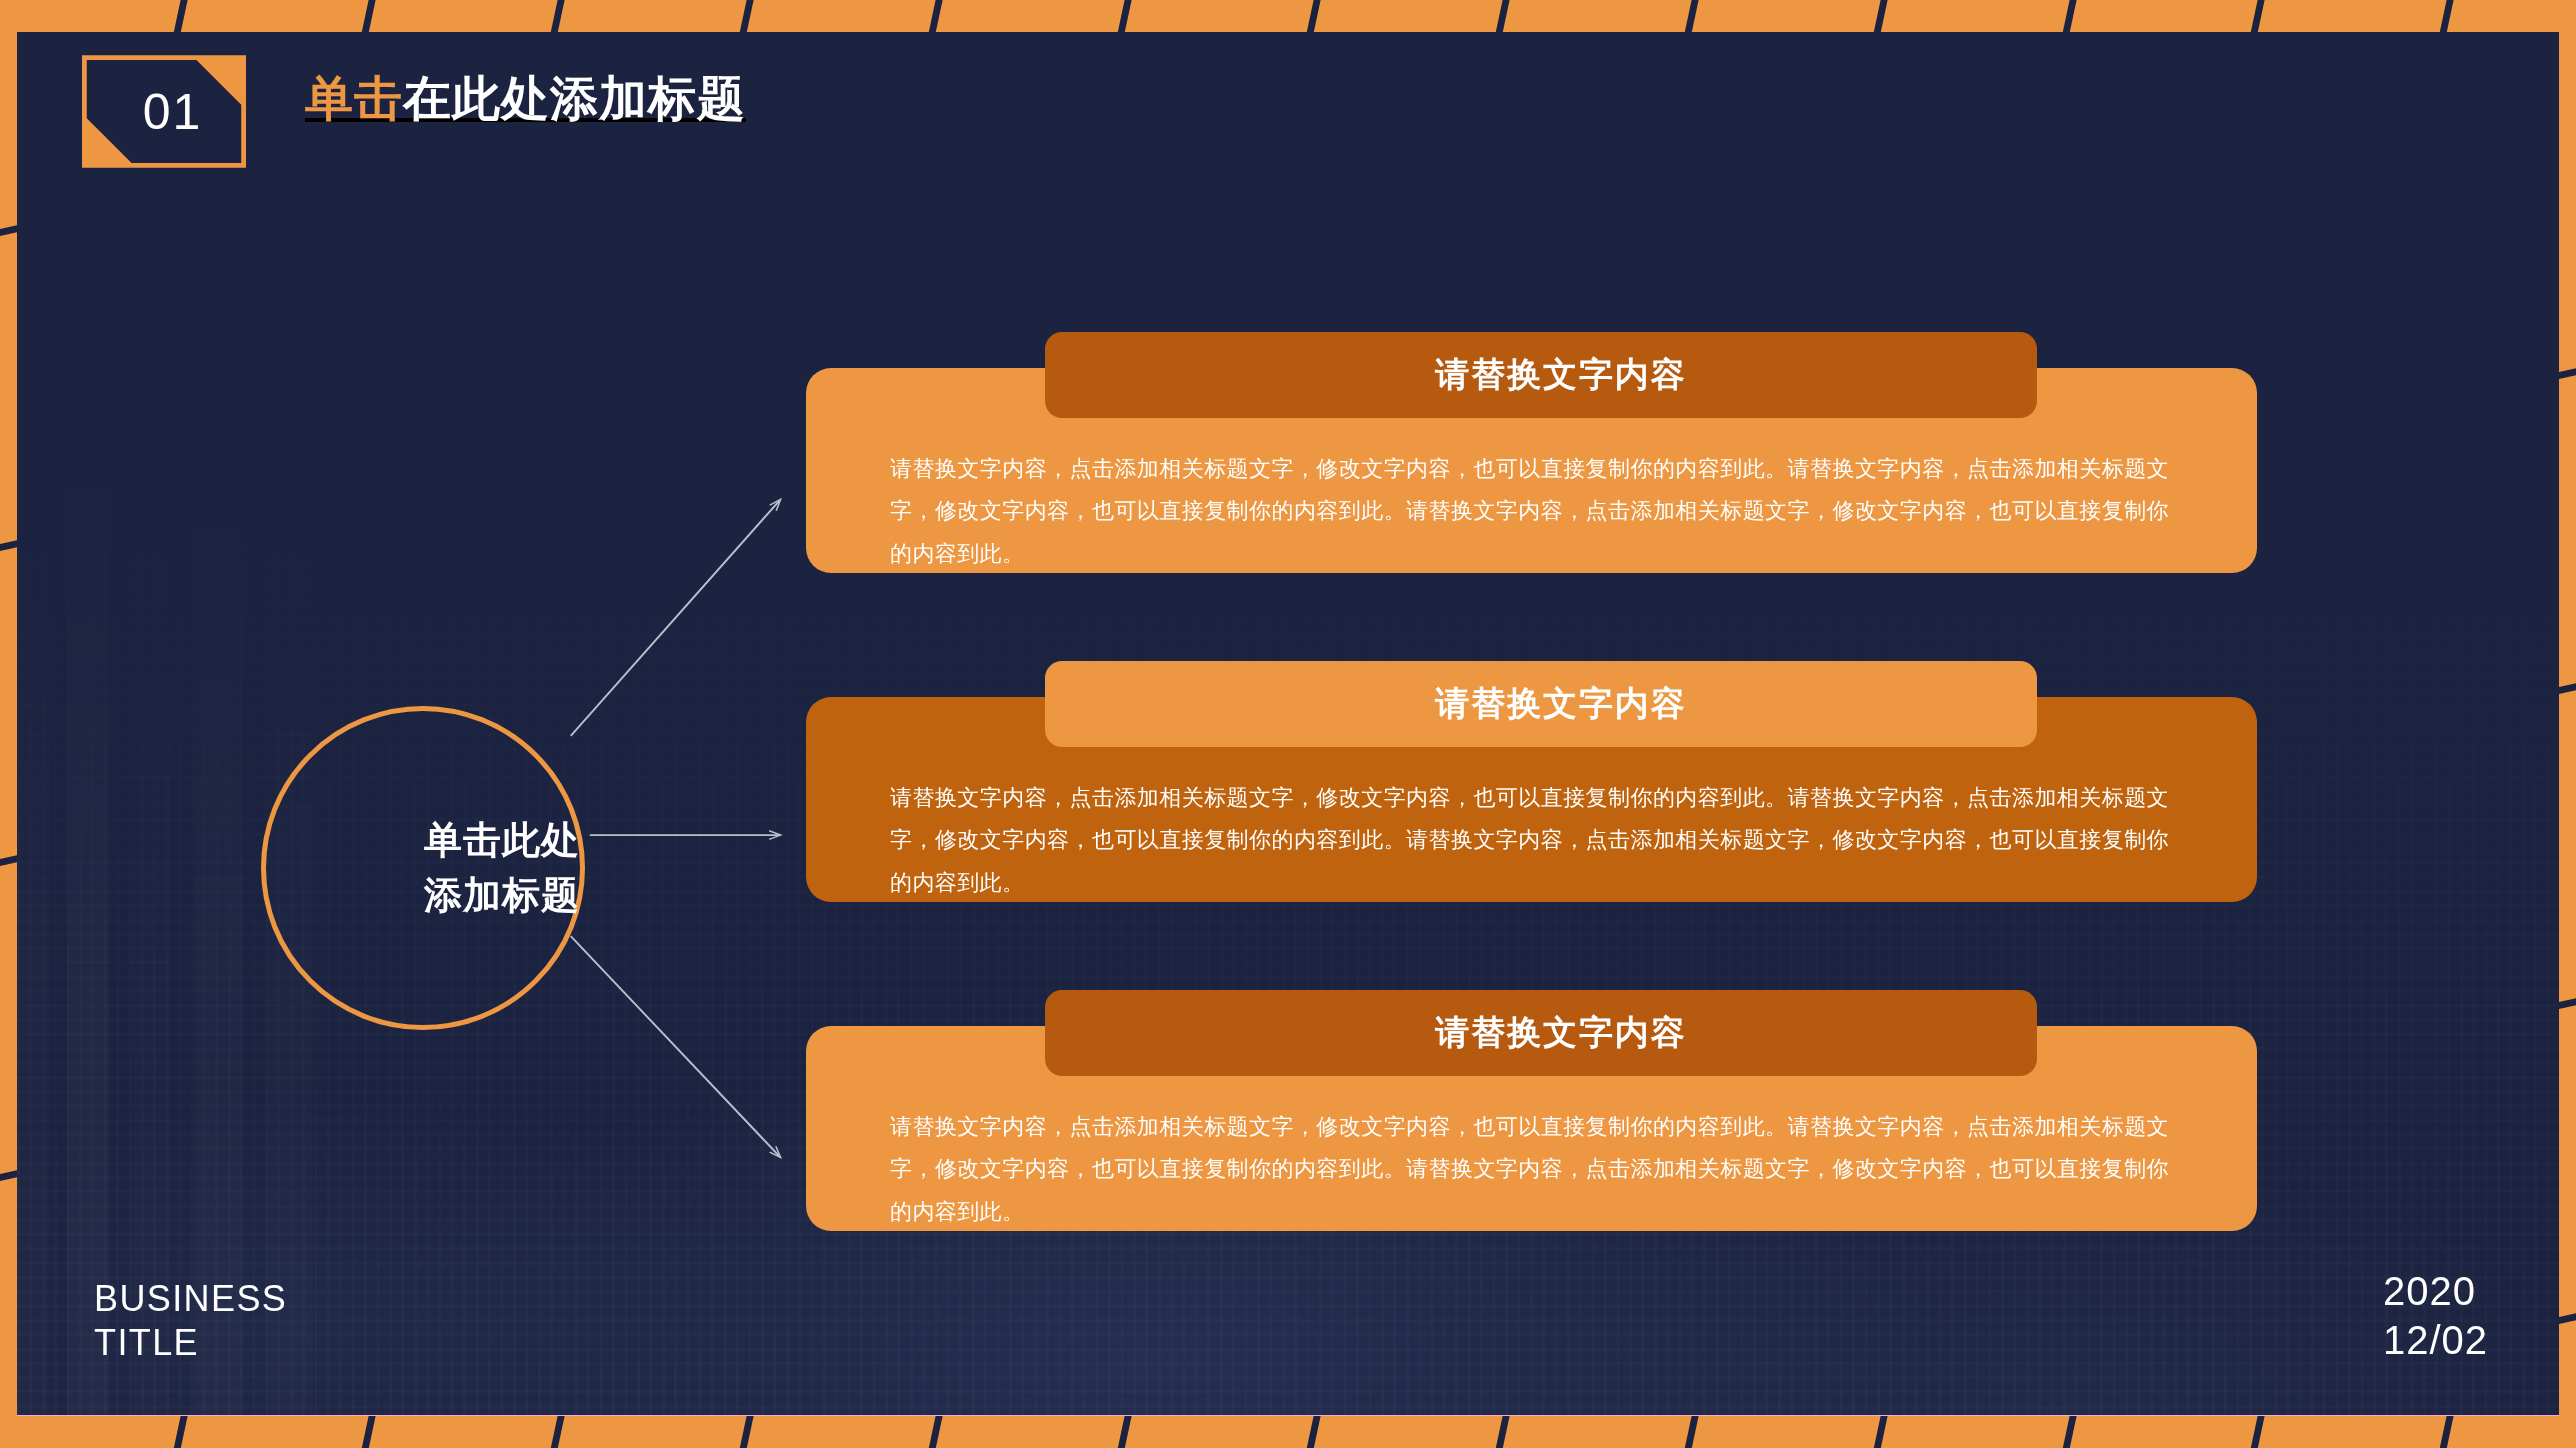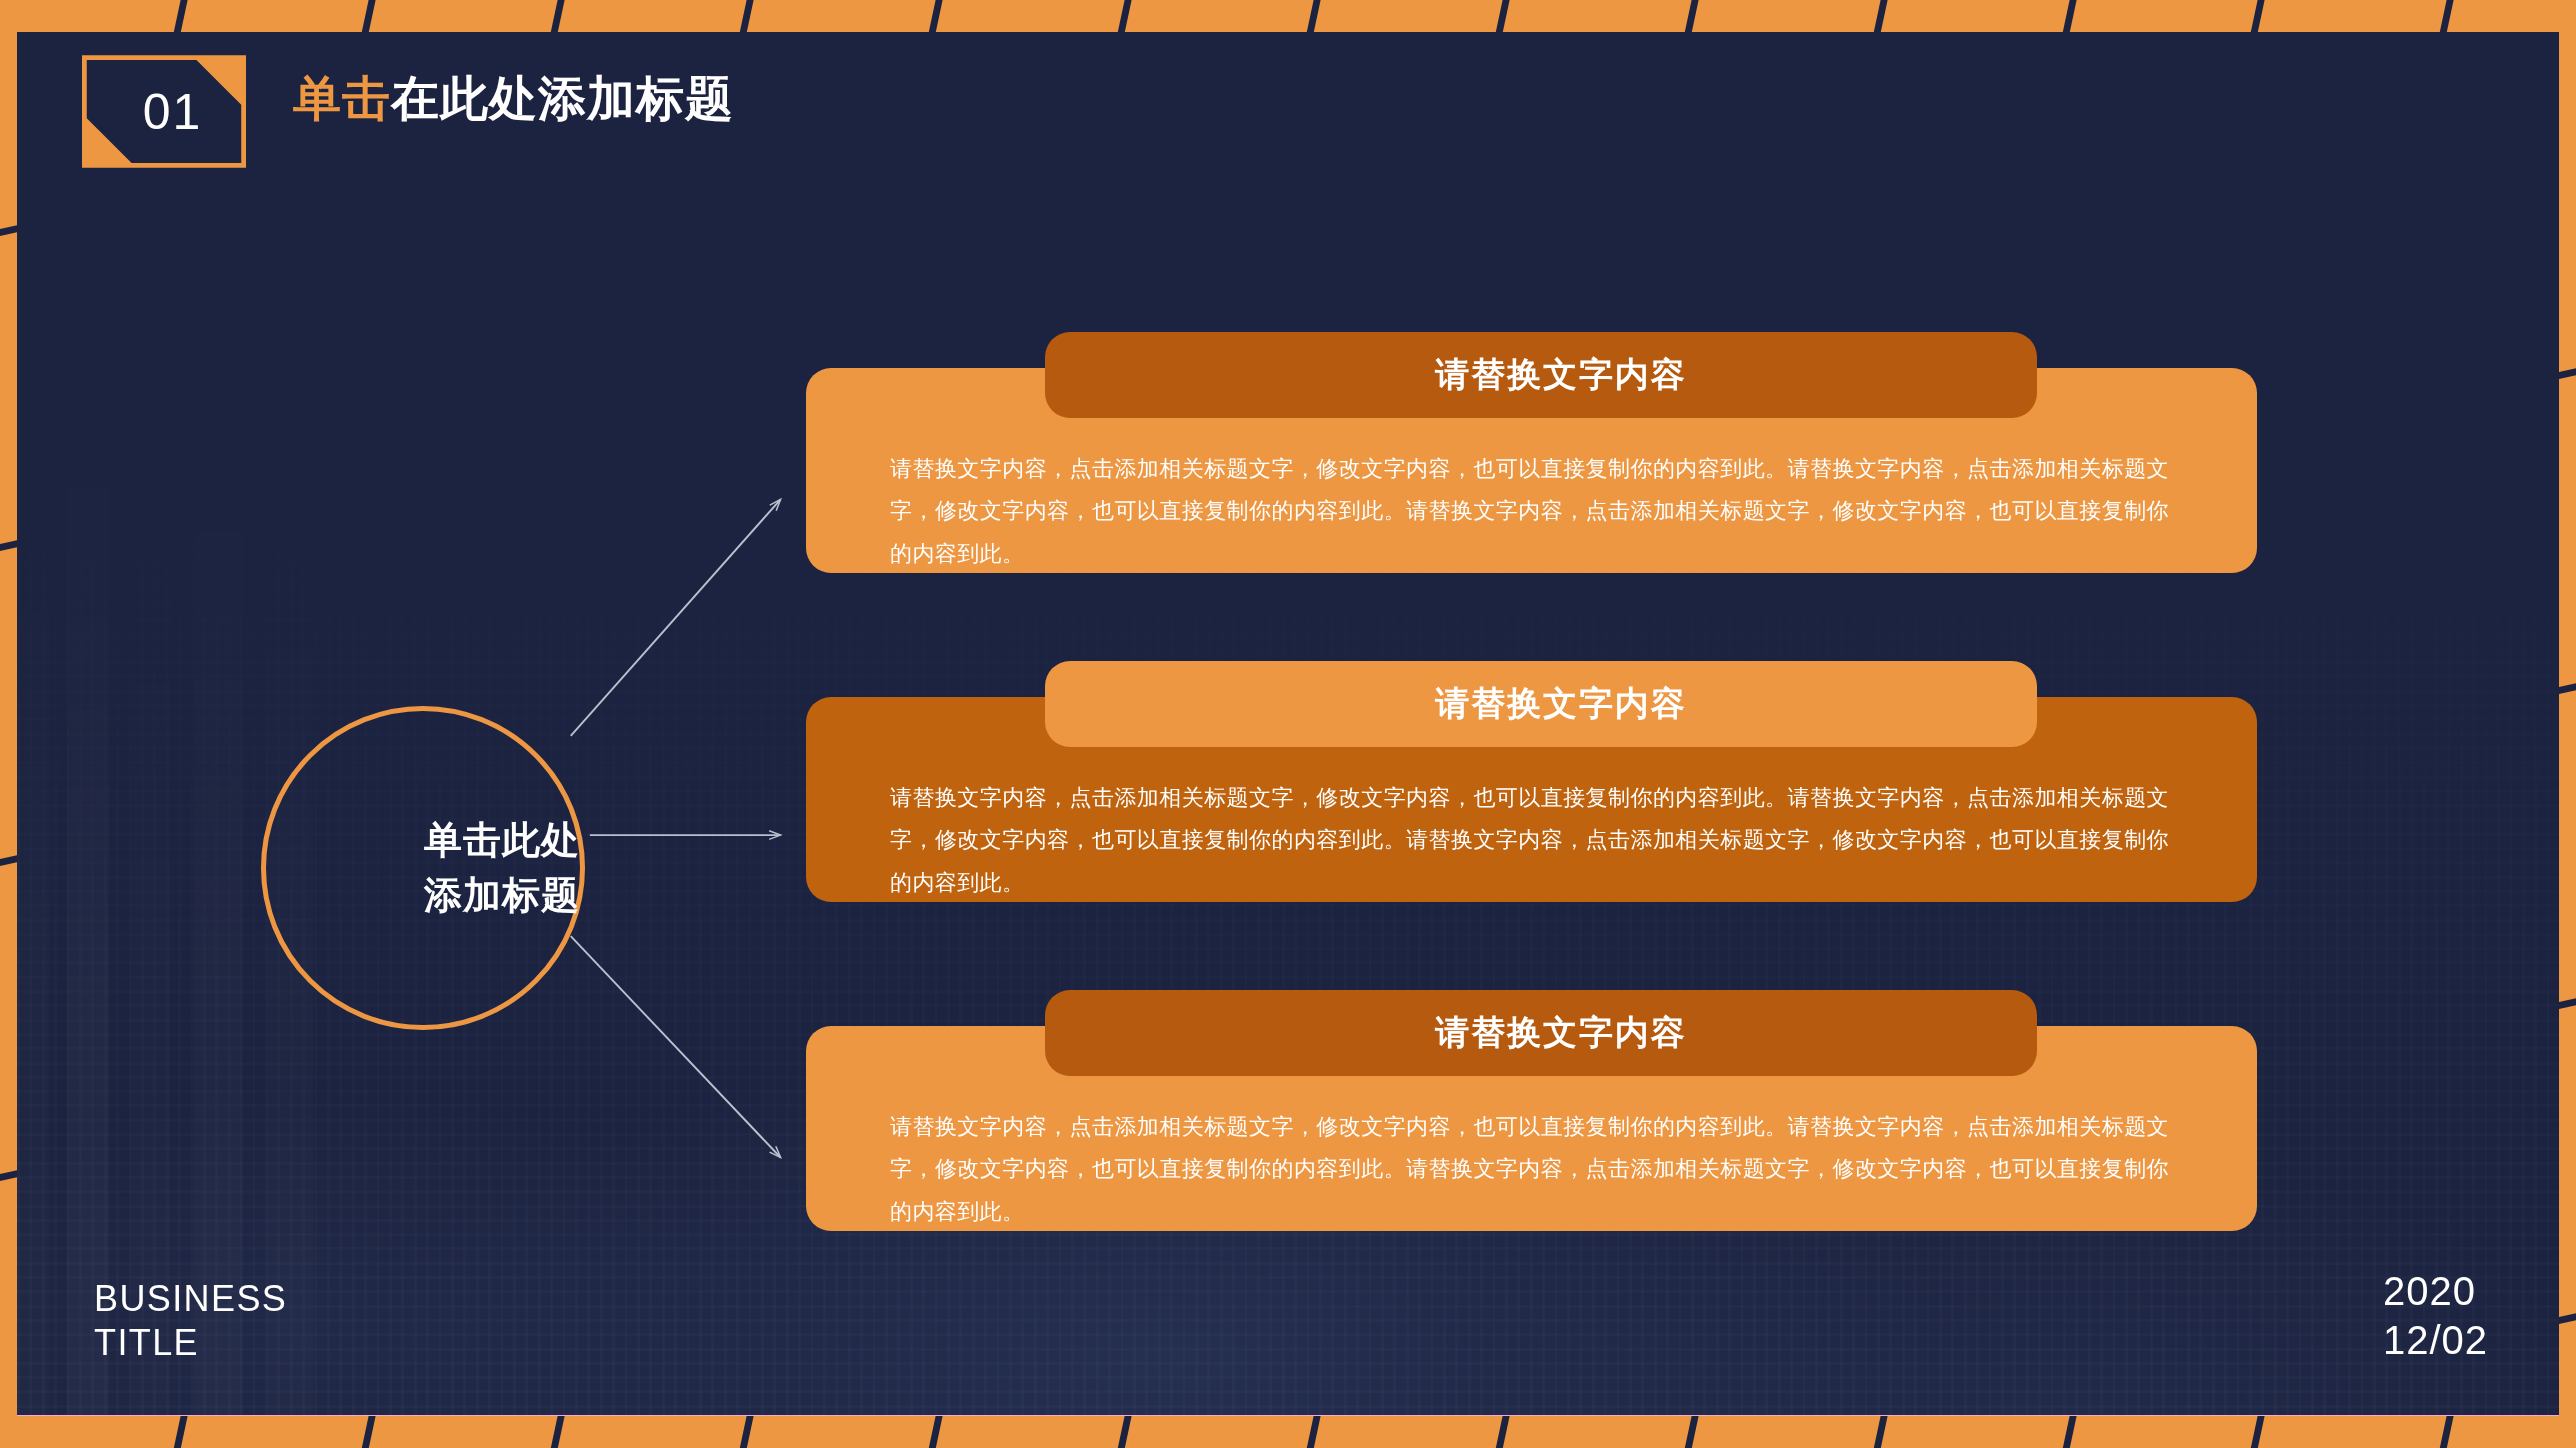--- a/index.html
+++ b/index.html
@@ -120,23 +120,24 @@
     color: #FFFFFF;
     font-size: 50px;
     letter-spacing: 1.9px;
     font-family: "Liberation Sans", "DejaVu Sans", sans-serif;
     padding-left: 17px;
     box-sizing: border-box;
   }
 
   .title-block {
     position: absolute;
-    left: 276px;
+    left: 288px;
     top: 40px;
     z-index: 5;
+    text-decoration: underline;
   }
   .title-main {
     font-size: 48px;
     font-weight: bold;
     color: #FFFFFF;
     line-height: 1.12;
     white-space: nowrap;
     letter-spacing: 1px;
   }
   .title-main .hl { color: #ED9743; }
@@ -194,21 +195,21 @@
   .card-1 { top: 336px; background: #ED9743; }
   .card-2 { top: 665px; background: #C0630E; }
   .card-3 { top: 994px; background: #ED9743; }
 
   .card-tab {
     position: absolute;
     left: 239px;
     top: -36px;
     width: 992px;
     height: 86px;
-    border-radius: 25px;
+    border-radius: 17px;
     display: flex;
     align-items: center;
     justify-content: center;
     box-sizing: border-box;
     z-index: 6;
     padding-left: 40px;
   }
   .tab-1 { background: #B65A10; }
   .tab-2 { background: #ED9743; }
   .tab-3 { background: #B65A10; }

